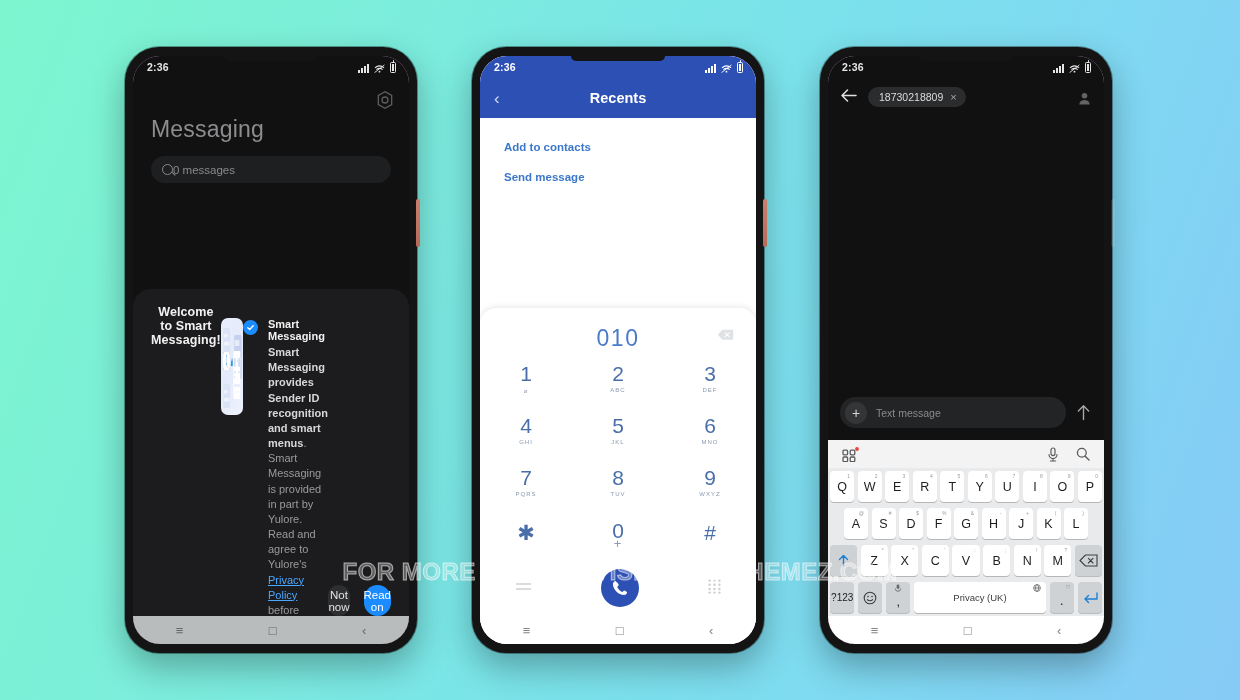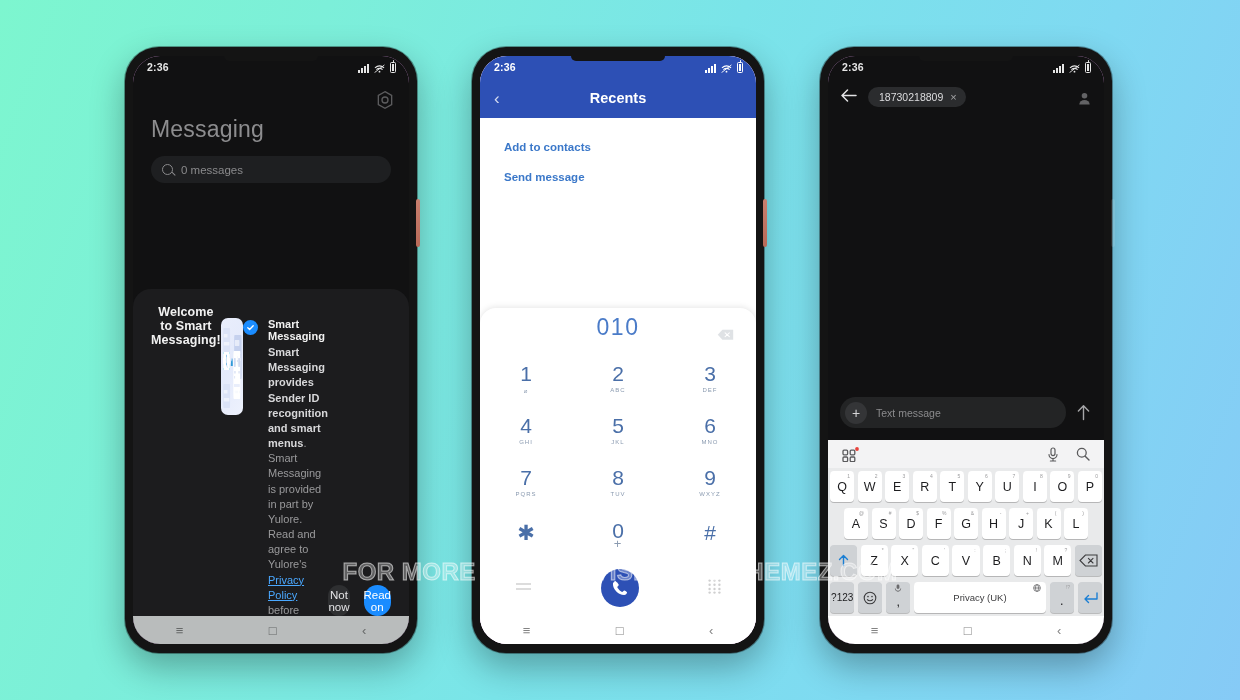--- a/index.html
+++ b/index.html
@@ -63,21 +63,21 @@
   .navbar { height: 28px; display:flex; align-items:center; justify-content: space-around; }
   .navbar span { font-size: 13px; line-height: 1; opacity: .75; }
 
   
   .p1body { position:absolute; inset:0; background:#111112; color:#e8e8e8; display:flex; flex-direction:column; }
   .p1top { flex: 1; position: relative; }
   .gear { position:absolute; right: 14px; top: 12px; width: 20px; height:20px; opacity:.55; }
   .p1title { font-size: 23px; font-weight: 400; color:#8d8d8f; padding: 38px 0 0 18px; letter-spacing:.2px;}
   .searchbar {
     margin: 13px 18px 0 18px; height: 27px; border-radius: 14px; background:#1e1f21;
-    display:flex; align-items:center; gap:8px; padding: 0 11px;
+    display:flex; align-items:center; padding: 0 11px;
   }
   .searchbar .stext { font-size: 11.5px; color:#8a8a8c; }
   .mag { width:11px; height:11px; border:1.4px solid #8a8a8c; border-radius:50%; position:relative; flex:none;}
   .mag::after{content:'';position:absolute;width:4.5px;height:1.4px;background:#8a8a8c;transform:rotate(45deg);right:-3.5px;bottom:0px;border-radius:1px;}
 
   
   .sheet {
     background:#1c1c1e; border-radius: 18px 18px 0 0; padding: 16px 18px 0 18px;
     display:flex; 
   }
@@ -110,21 +110,21 @@
   .apptitle { height: 40px; display:flex; align-items:center; padding: 0 14px; position:relative; }
   .apptitle .back { font-size: 17px; opacity:.8; line-height:1; }
   .apptitle h2 { position:absolute; left:0; right:0; text-align:center; font-size: 14.5px; font-weight:bold; }
   .p2list { padding: 14px 24px 0 24px; background:#fff; flex: 0 0 auto; }
   .p2list .li { font-size: 11.5px; font-weight:bold; color:#3b78c9; padding: 9px 0; }
   .p2spacer { flex:1; background:#fff; }
   .dialpanel {
     background:#fff; border-radius: 16px 16px 0 0; box-shadow: 0 -1px 6px rgba(0,0,0,.10);
     padding: 6px 0 0 0;
   }
-  .numrow { display:flex; align-items:flex-start; justify-content:center; position:relative; height: 38px; }
+  .numrow { display:flex; align-items:flex-end; justify-content:center; position:relative; height: 38px; }
   .numrow .num { font-size: 23px; color:#4a7bc8; letter-spacing: 1.5px; font-weight:400; }
   .numrow .del { position:absolute; right: 22px; top:50%; transform:translateY(-50%); width:17px; height:12px; opacity:.45;}
   .keys { display:grid; grid-template-columns: repeat(3,1fr); }
   .key { height: 52px; display:flex; flex-direction:column; align-items:center; justify-content:center; }
   .key .d { font-size: 21px; color:#4a6fa8; font-weight:300; line-height: 1; }
   .key .l { font-size: 6px; color:#8a9ab0; letter-spacing: 1px; margin-top: 3px; }
   .key .l.big { font-size: 13px; margin-top:-1px; line-height:.6;}
   .actrow { display:flex; align-items:center; justify-content: space-around; height: 56px; }
   .callbtn { width: 38px; height: 38px; border-radius: 50%; background:#2d50b5; display:flex; align-items:center; justify-content:center; }
   .callbtn svg { width: 20px; height: 20px; }

